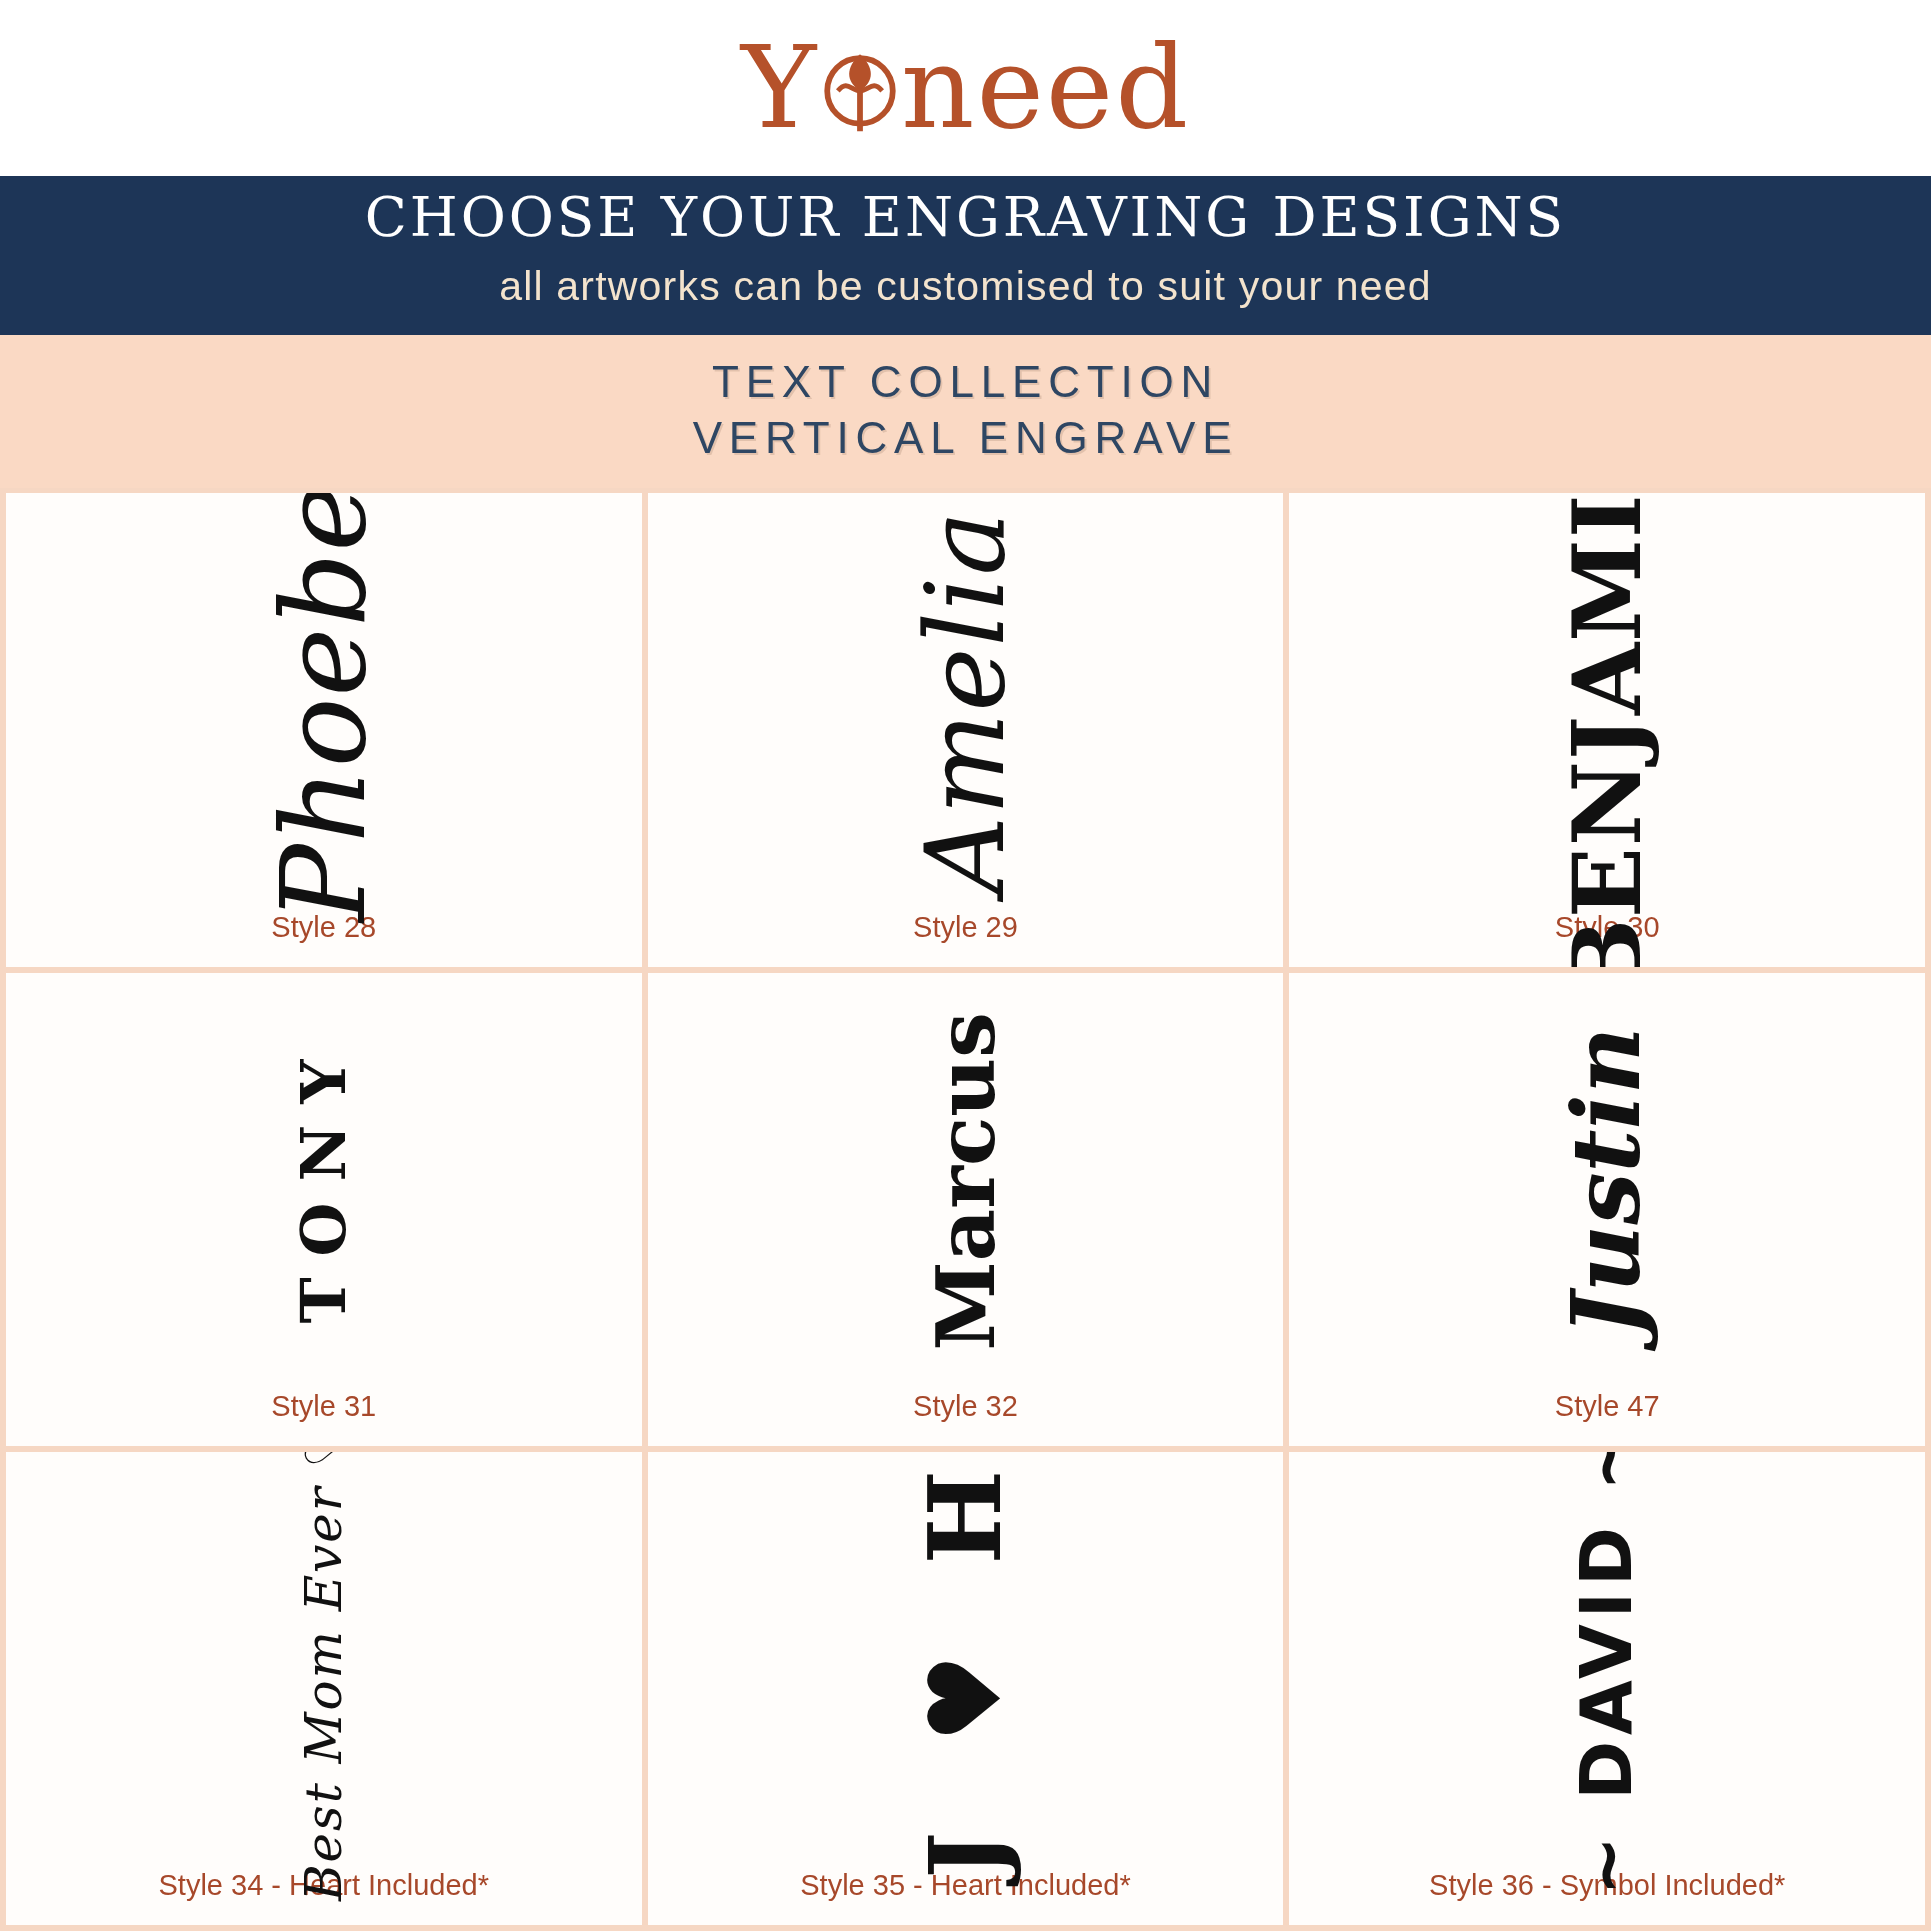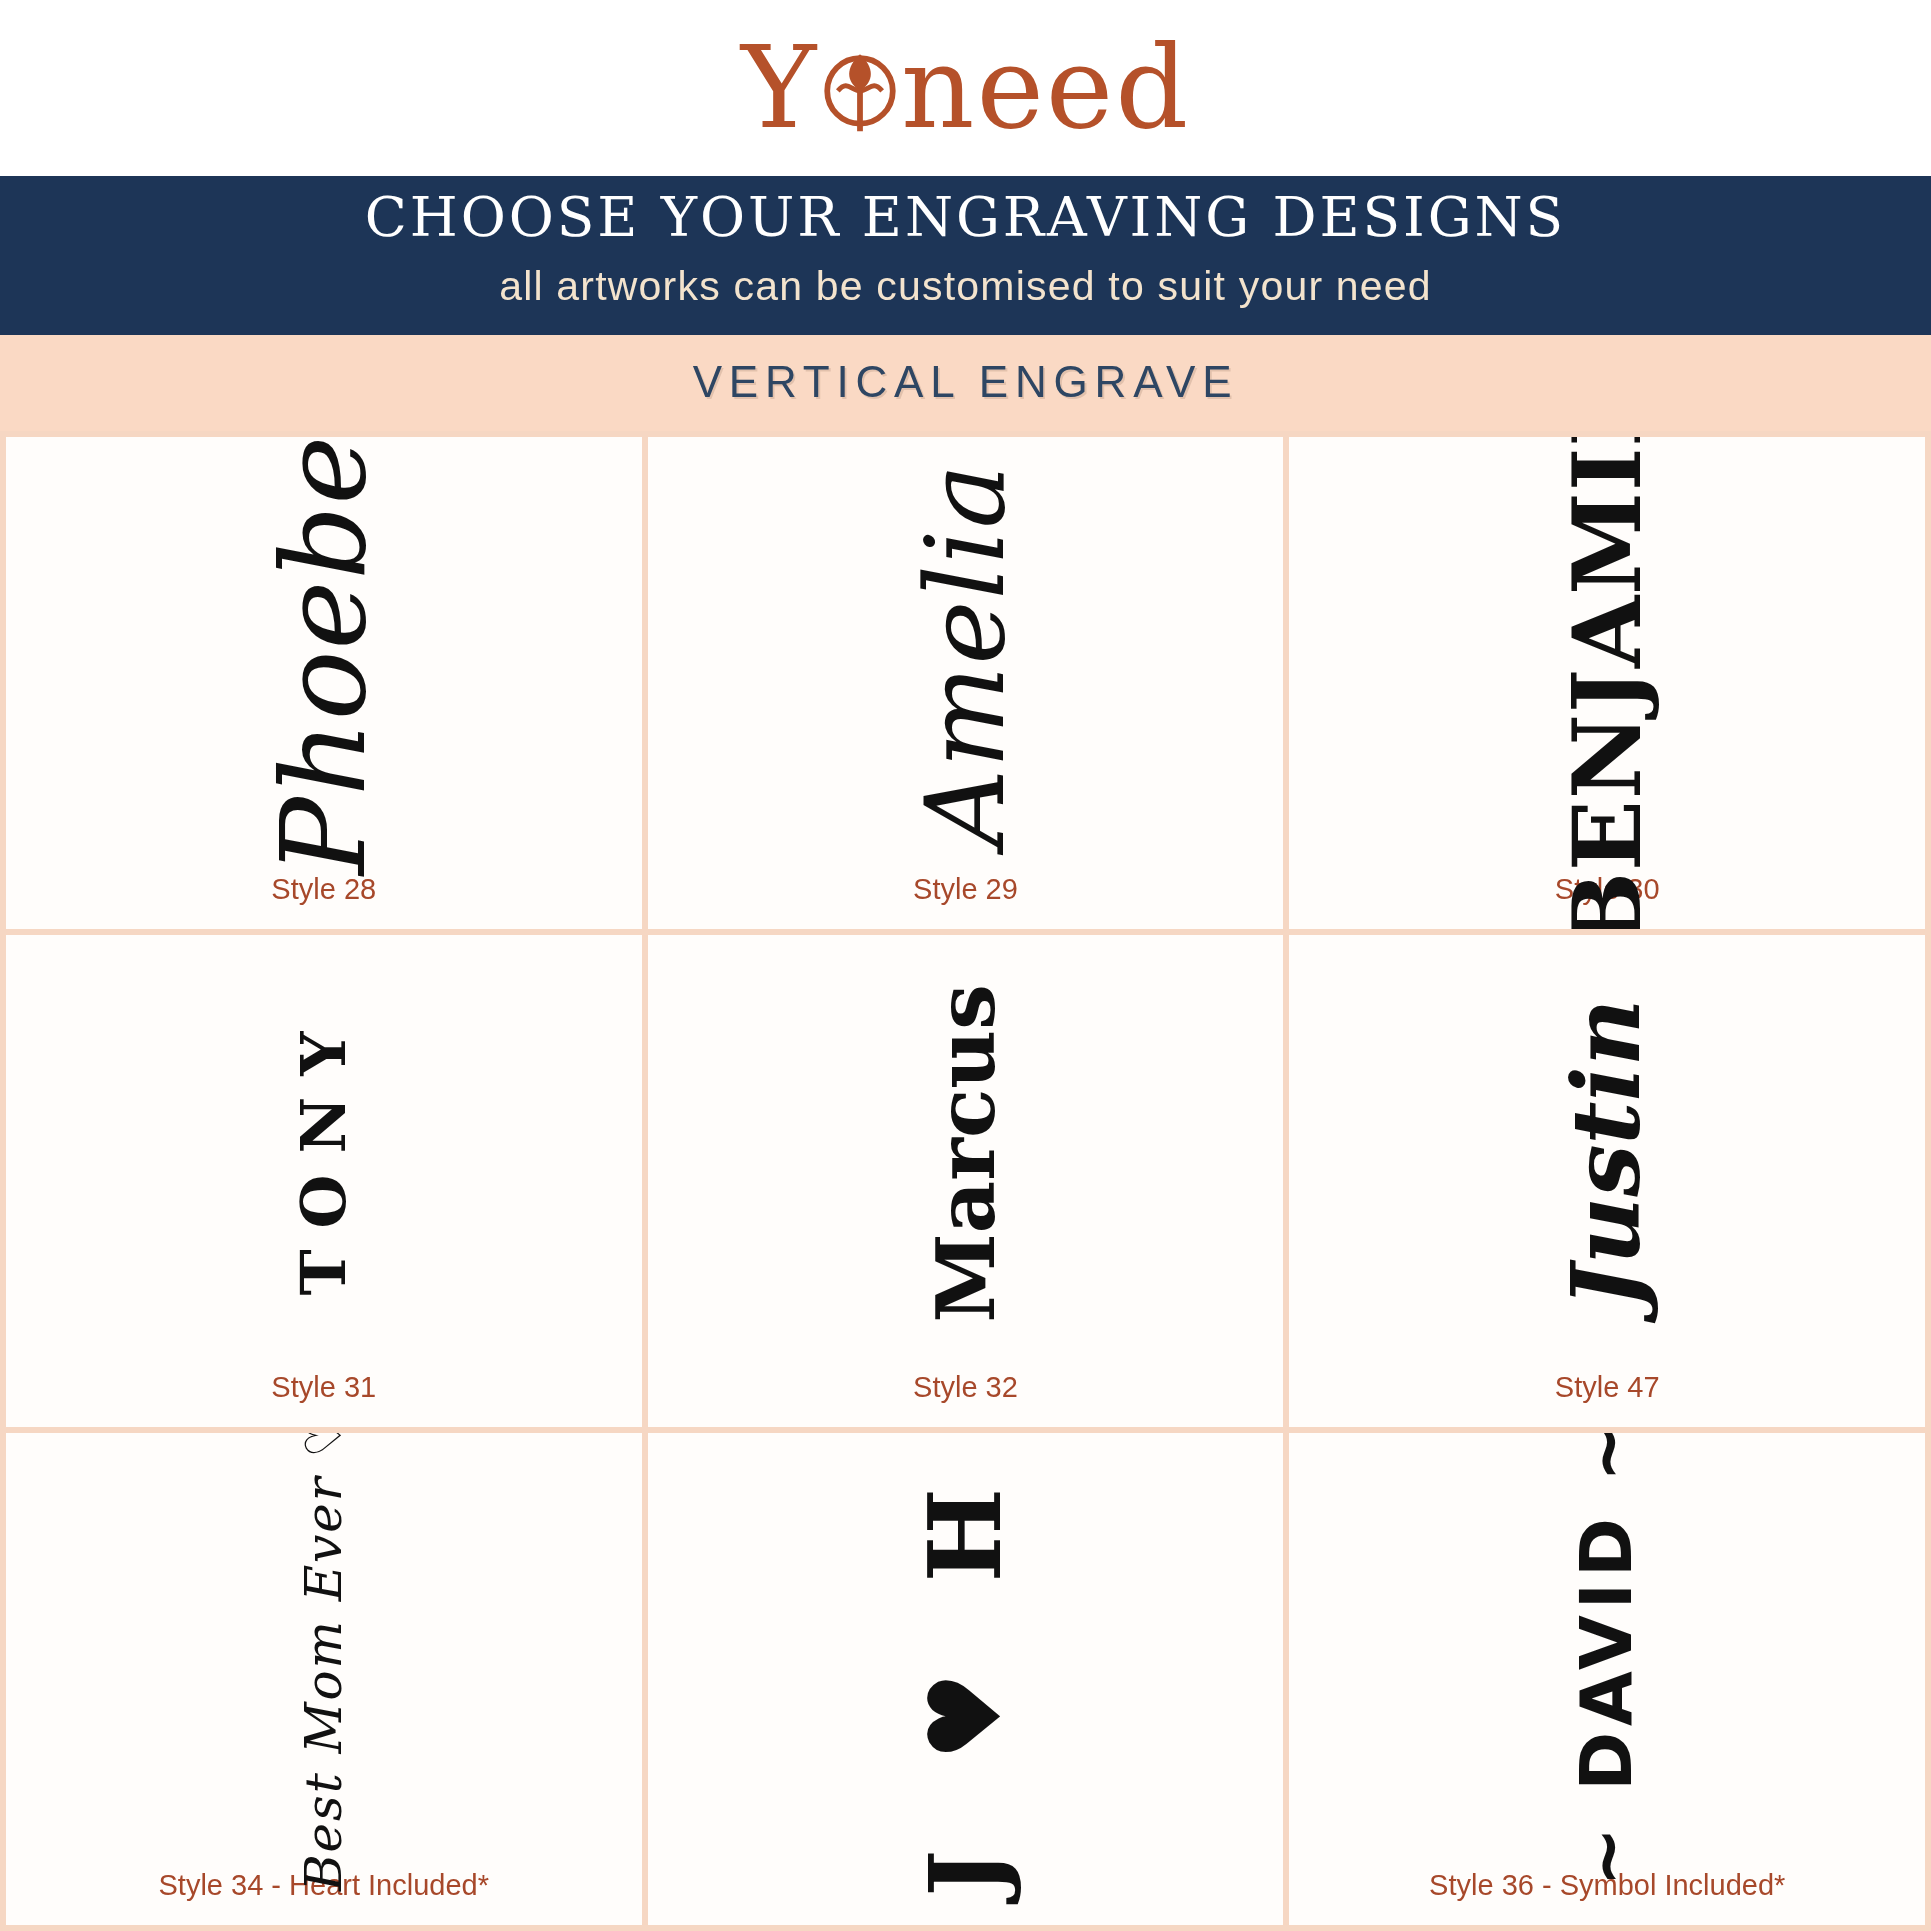--- a/index.html
+++ b/index.html
@@ -164,20 +164,21 @@
       <span>need</span>
     </div>
   </div>
 
   <div class="banner">
     <div class="banner-title">CHOOSE YOUR ENGRAVING DESIGNS</div>
     <div class="banner-sub">all artworks can be customised to suit your need</div>
   </div>
 
   <div class="collection-bar">
+    <div class="collection-line">TEXT COLLECTION</div>
     <div class="collection-line">VERTICAL ENGRAVE</div>
   </div>
 
   <div class="grid">
 
     <div class="cell">
       <div class="art">
         <div class="vtext f-script">Phoebe</div>
       </div>
       <div class="caption">Style 28</div>
@@ -222,20 +223,21 @@
       <div class="art">
         <div class="vtext f-hand">Best Mom Ever ♡</div>
       </div>
       <div class="caption">Style 34 - Heart Included*</div>
     </div>
 
     <div class="cell">
       <div class="art">
         <div class="vtext f-initials">J ♥ H</div>
       </div>
+      <div class="caption">Style 35 - Heart Included*</div>
     </div>
 
     <div class="cell">
       <div class="art">
         <div class="vtext f-condbold">∼ DAVID ∼</div>
       </div>
       <div class="caption">Style 36 - Symbol Included*</div>
     </div>
 
   </div>

